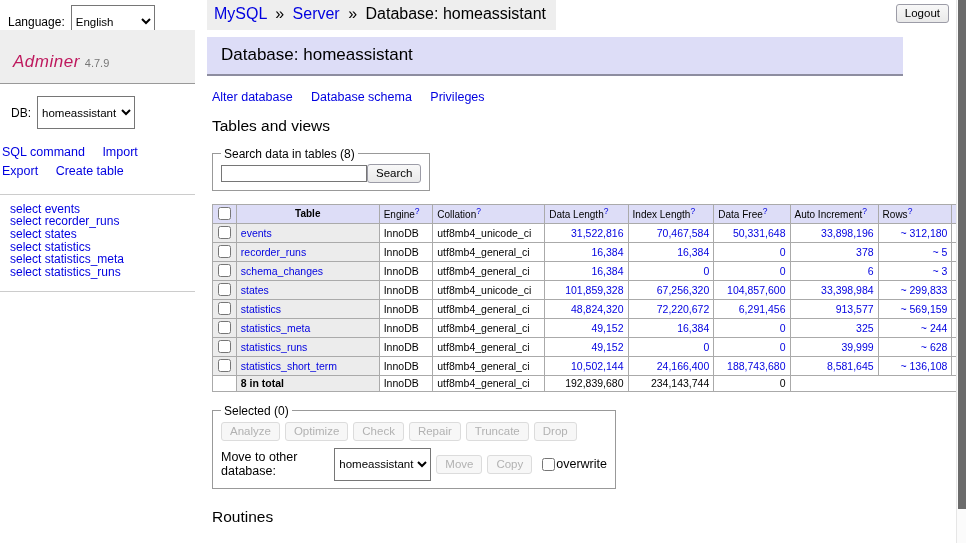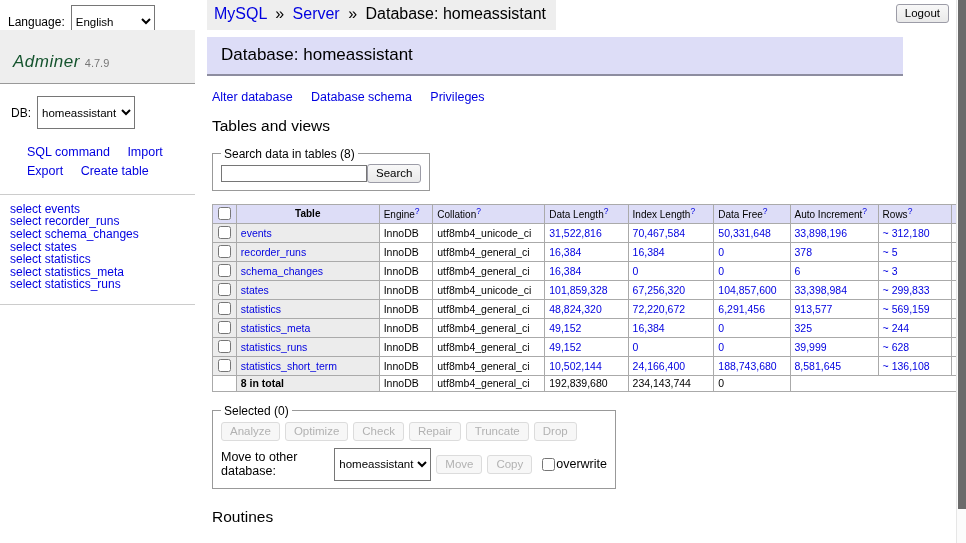--- a/index.html
+++ b/index.html
@@ -23,21 +23,21 @@
   }
   .btn:disabled { color:#b2b2b2; border-color:#dcdcdc; background:#f7f7f7; }
 
   
   .sidebar { position:absolute; left:0; top:30px; width:195px; }
   .sidebar h1 { margin:0; background:#eeeeee; border-bottom:1px solid #999; padding:8px 0 8px 13px; font-weight:normal; }
   .app-name { font-style:italic; font-size:17px; color:#777; letter-spacing:.5px; }
   .app-version { font-size:11px; color:#777; margin-left:5px; }
   .db-row { margin:12px 0 0 11px; font-size:12px; display:flex; align-items:center; gap:6px; }
   .db-row select { width:98px; }
-  .menu-links { margin:14px 0 0; padding:0 12px 12px 27px; border-bottom:1px solid #ccc; font-size:12.5px; line-height:1.55; }
+  .menu-links { margin:14px 0 0; padding:0 12px 12px 2px; border-bottom:1px solid #ccc; font-size:12.5px; line-height:1.55; }
   .menu-links a { margin-right:14px; }
   .table-links { margin:8px 0 0; padding:0 10px 13px 10px; border-bottom:1px solid #ccc; }
   .table-links a { display:block; font-size:12px; line-height:12.6px; }
 
   
   .main { position:absolute; left:207px; top:0; width:696px; }
   .breadcrumb { display:inline-block; background:#eeeeee; padding:5px 10px 7px 7px; font-size:16px; }
   .breadcrumb .sep { color:#000; margin:0 4px; }
   h2.page-title { margin:7px 0 0; background:#ddddf7; border-bottom:2px solid #8d8da0; padding:8px 14px 9px; font-size:17px; font-weight:normal; }
   .content { margin-left:5px; }
@@ -54,21 +54,21 @@
   table.data { border-collapse:collapse; table-layout:fixed; width:806px; margin-top:13px; font-size:10.5px; }
   table.data td, table.data th { border:1px solid #aaa; padding:1px 4px; height:16px; overflow:hidden; white-space:nowrap; }
   table.data thead td, table.data thead th { background:#ddddf7; font-size:10px; }
   table.data thead th { text-align:center; font-weight:bold; }
   sup.hint { font-size:8.5px; }
   sup.hint a { color:#0000e0; }
   td.chk { text-align:center; background:#ececec; padding:0; }
   thead td.chk { background:#ddddf7; }
   th.rowname { background:#ececec; text-align:left; font-weight:bold; }
   th.rowname a { font-weight:normal; }
-  td.num { text-align:left;margin-left:17px; }
+  td.num { text-align:right;margin-left:17px; }
   td.num a { color:#0000e0; }
   tr.total td.chk { background:#fff; }
   tr.total td.num { color:#000; }
   td.void { border:none; background:#fff; }
   input[type="checkbox"] { width:13px; height:13px; margin:1px; }
 
   
   .selected-fieldset { width:404px; }
   .btn-row { margin-top:3px; display:flex; gap:5px; }
   .move-row { margin-top:7px; display:flex; align-items:center; gap:5px; font-size:12.5px; }
@@ -90,38 +90,37 @@
   <span>Language:</span>
   <select>
     <option>English</option>
   </select>
 </div>
 
 <button class="btn logout-btn">Logout</button>
 
 <div class="sidebar">
   <h1>
-    <a class="app-name" style="color:#14532d;">Adminer</a><span class="app-version">4.7.9</span>
+    <a class="app-name" style="color:#be185d;">Adminer</a><span class="app-version">4.7.9</span>
   </h1>
   <div class="db-row">
     <span>DB:</span>
     <select>
       <option>homeassistant</option>
     </select>
   </div>
   <p class="menu-links">
     <a>SQL command</a>
     <a>Import</a>
     <a>Export</a>
     <a>Create table</a>
   </p>
   <div class="table-links">
     <a>select events</a>
     <a>select recorder_runs</a>
-    <a>select schema_changes</a>
     <a>select states</a>
     <a>select statistics</a>
     <a>select statistics_meta</a>
     <a>select statistics_runs</a>
   </div>
 </div>
 
 <div class="main">
   <div class="breadcrumb">
     <a>MySQL</a>

